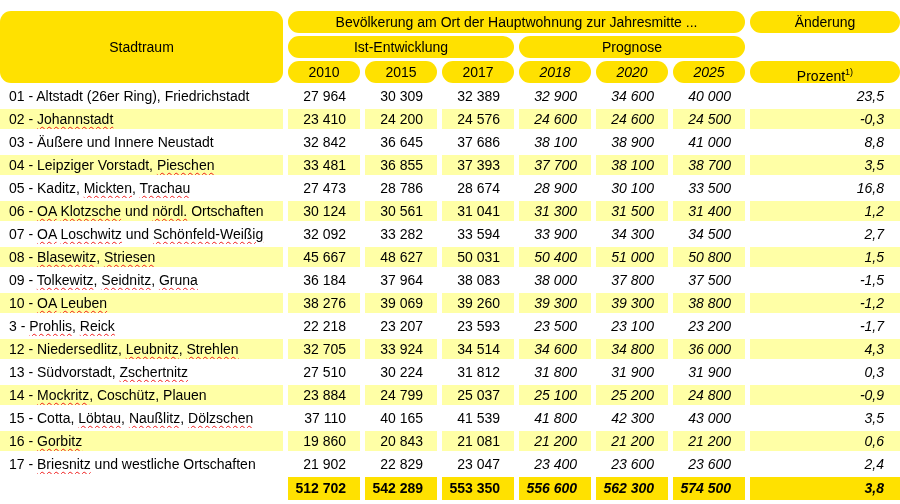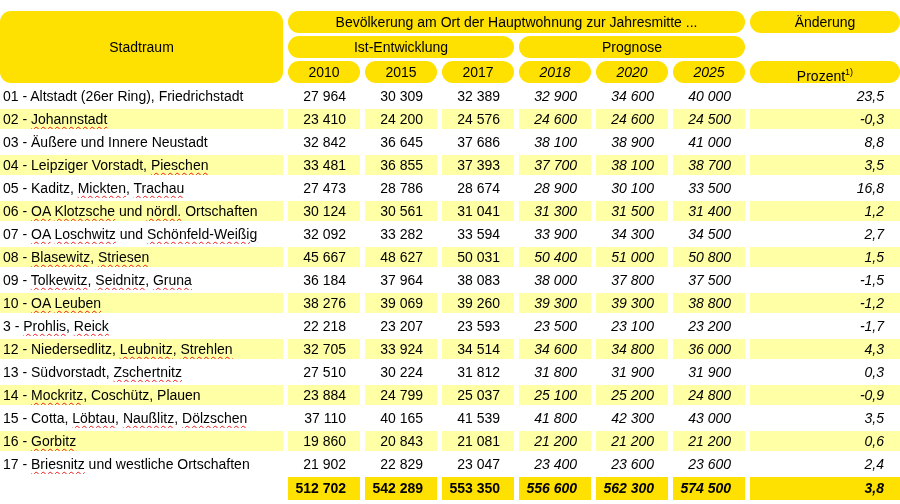--- a/index.html
+++ b/index.html
@@ -14,21 +14,21 @@
   .grid{
     display:grid;
     width:900px;
     grid-template-columns:283px 72px 72px 72px 72px 72px 72px 1fr;
     grid-template-rows:22px 22px 22px repeat(17,20px) 23px;
     column-gap:5px;
     row-gap:3px;
   }
   .cell{font-size:14px;overflow:hidden;white-space:nowrap;}
   .hd{background:var(--header-yellow);text-align:center;line-height:22px;border-radius:11px;}
-  .label-cell{padding-left:3px;line-height:20px;text-align:left;}
+  .label-cell{padding-left:9px;line-height:20px;text-align:left;}
   .num{text-align:right;padding-right:14px;line-height:20px;}
   .pct{text-align:right;padding-right:16px;line-height:20px;font-style:italic;}
   .prog{font-style:italic;}
   .row{display:contents;}
   .row.shaded .cell{background:var(--row-yellow);}
   .sq{
     text-decoration:underline;
     text-decoration-style:wavy;
     text-decoration-color:var(--squiggle);
     text-decoration-thickness:1px;

